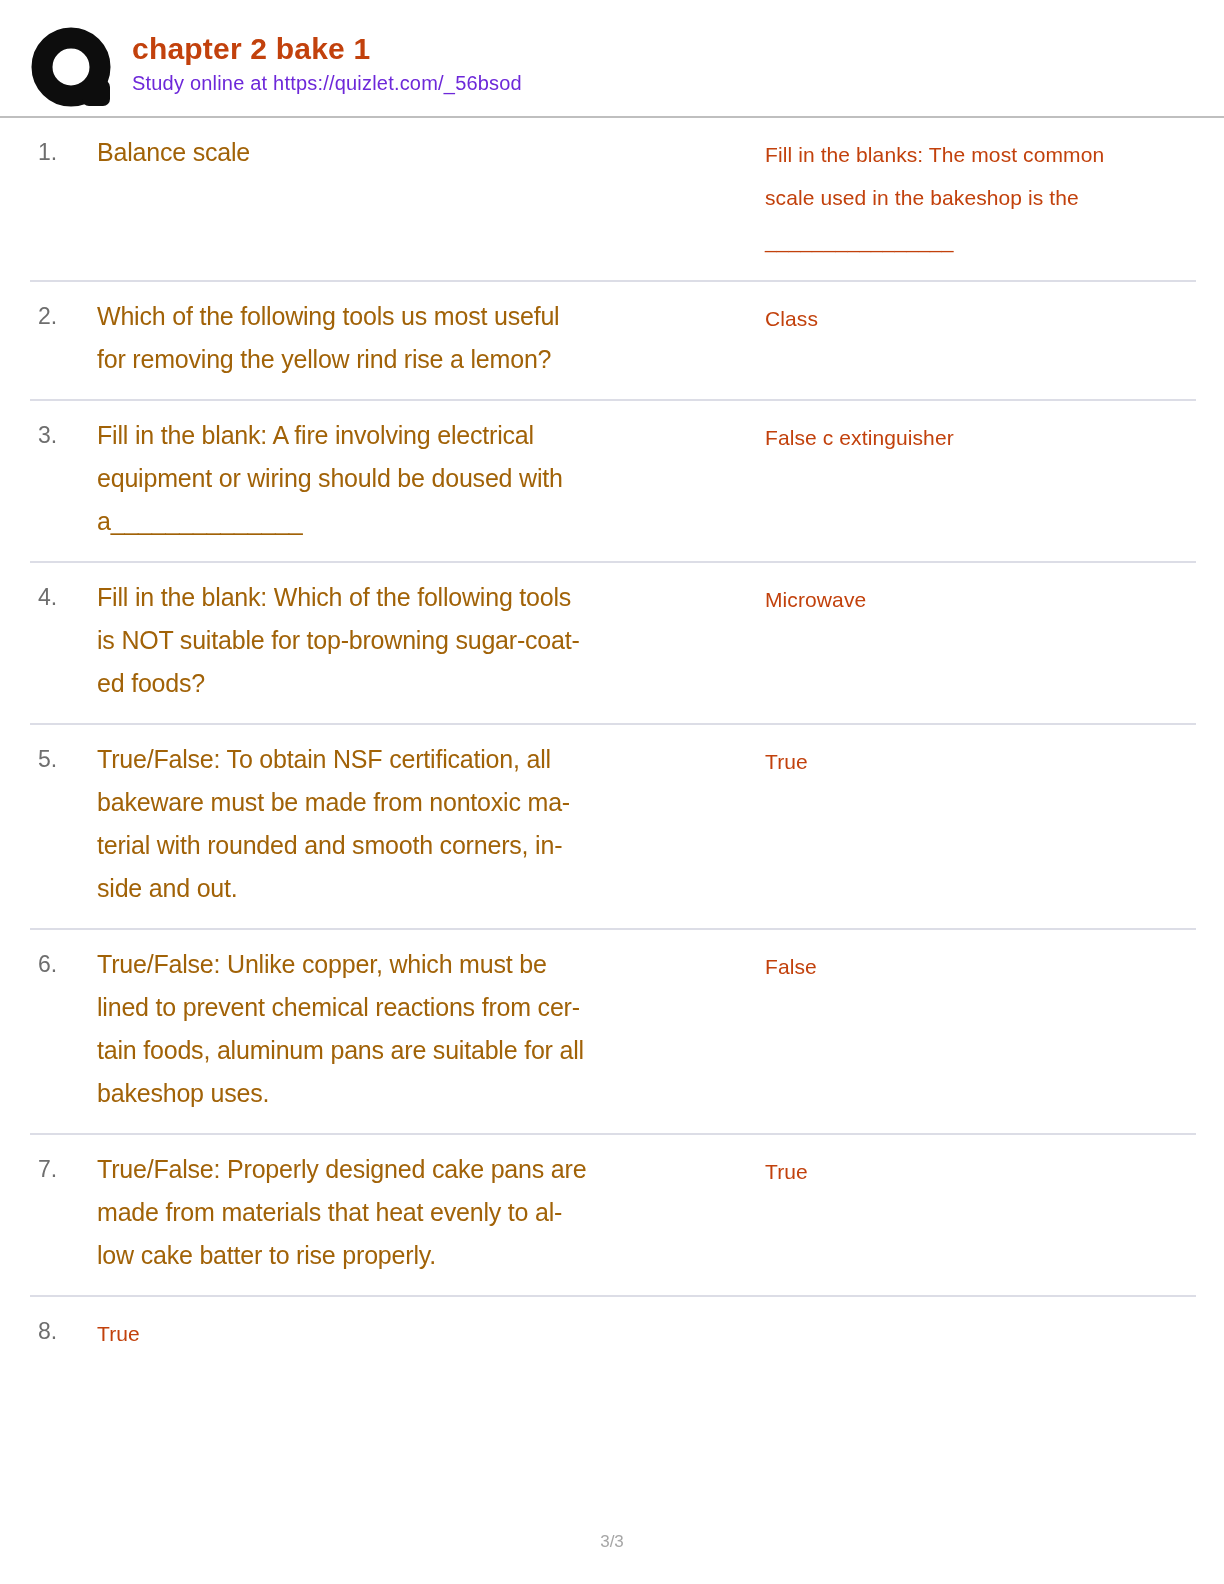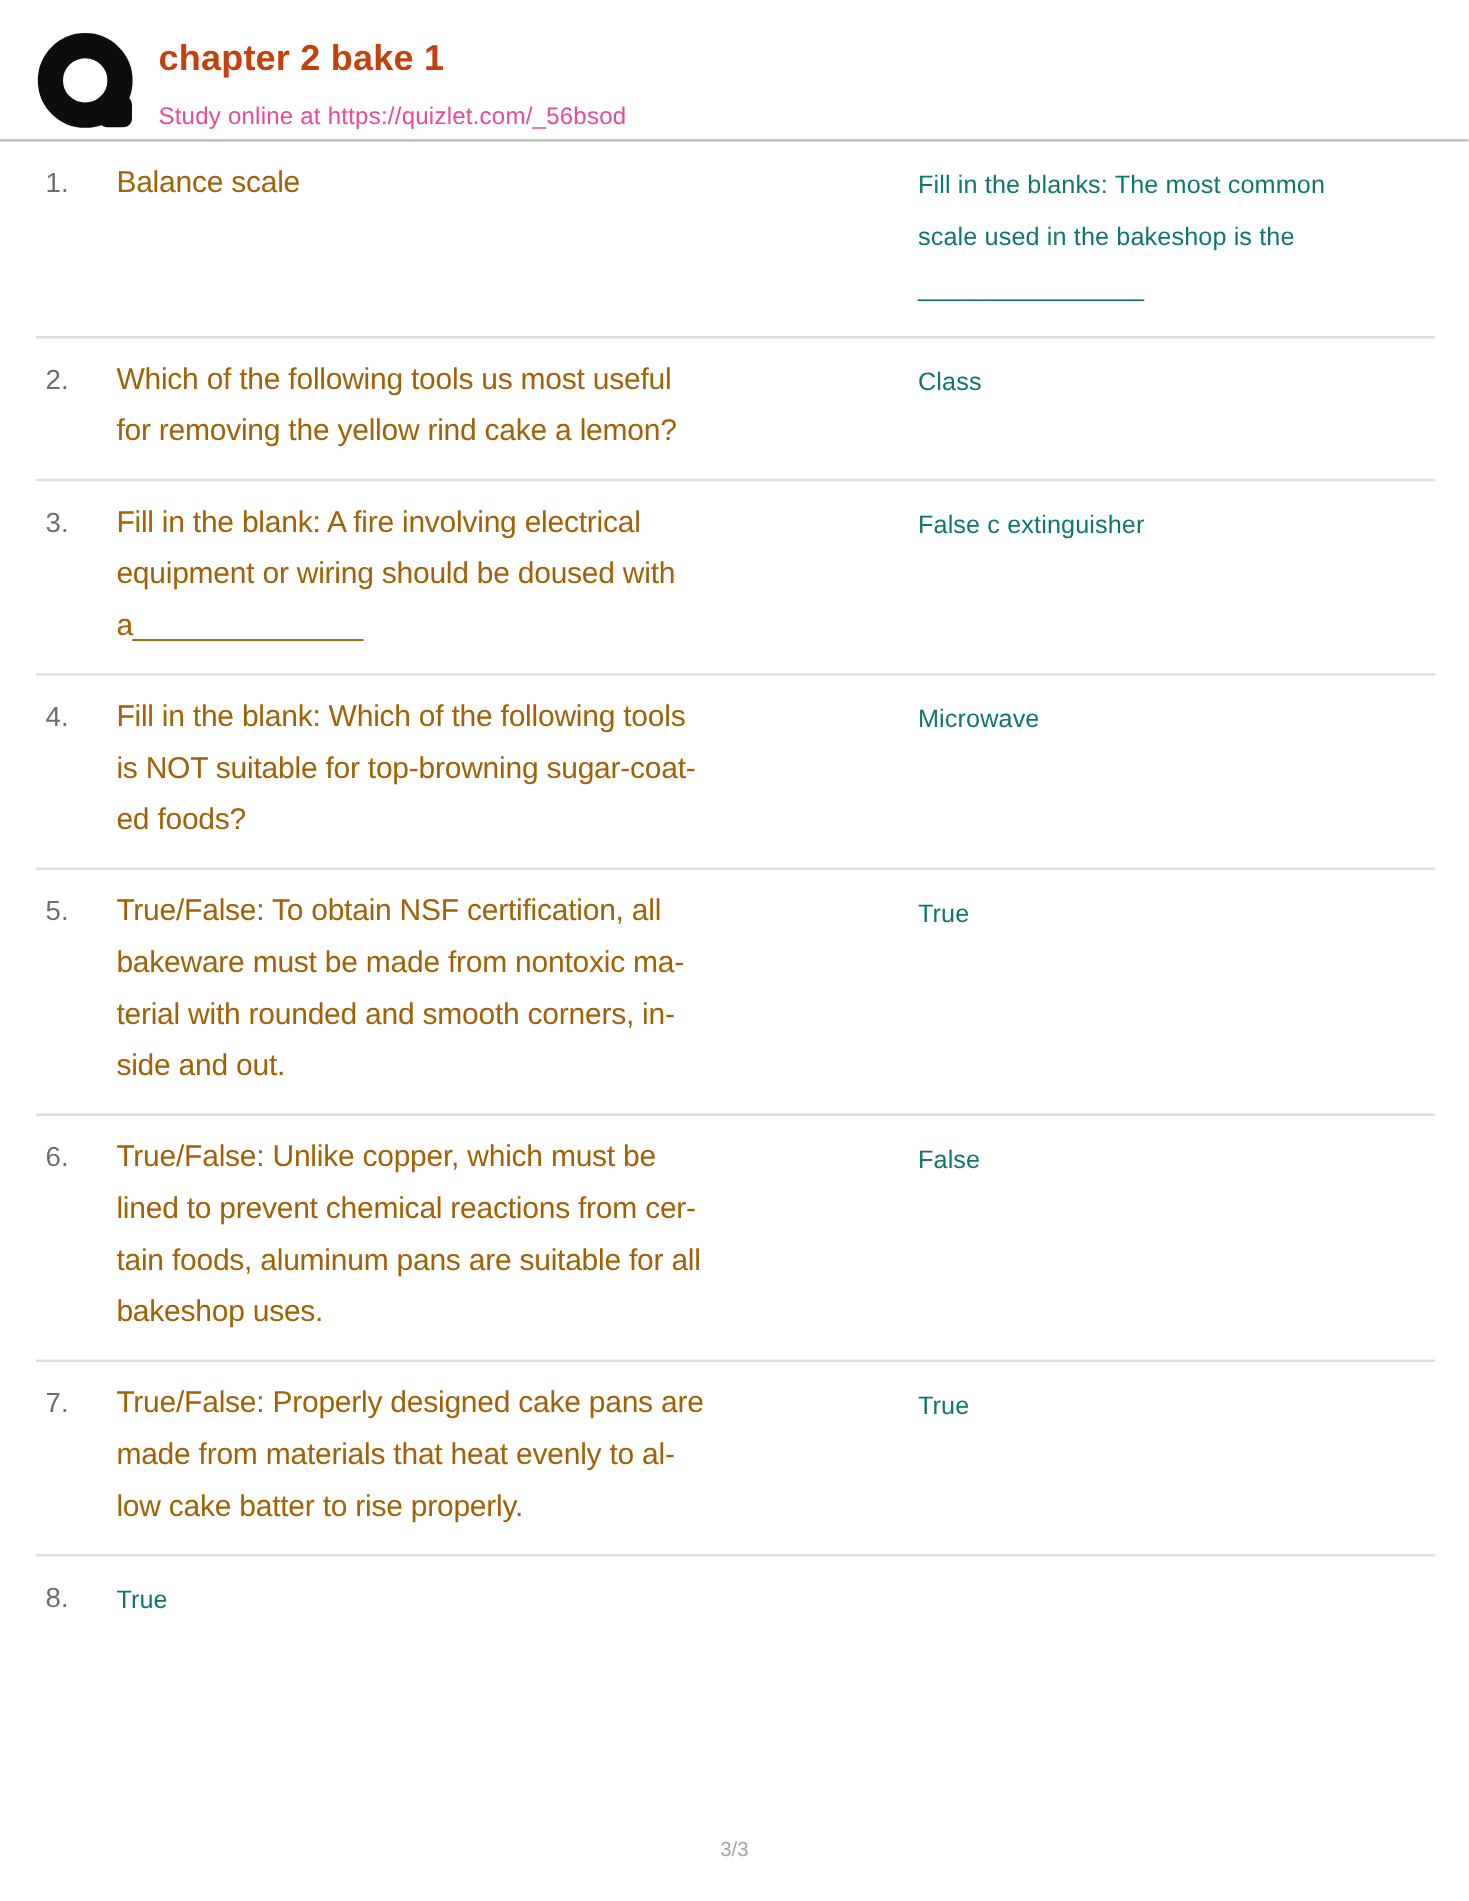--- a/index.html
+++ b/index.html
@@ -34,23 +34,23 @@
     padding-top: 6px;
   }
   .title {
     font-size: 30px;
     font-weight: 600;
     color: #c2410c;
     letter-spacing: 0.2px;
     line-height: 34px;
   }
   .subtitle {
-    margin-top: 19px;
+    margin-top: 5px;
     font-size: 20px;
-    color: #ec4899;
+    color: #6d28d9;
     letter-spacing: 0.2px;
     line-height: 24px;
   }
   
   .rows { }
   .row {
     display: grid;
     grid-template-columns: 59px 668px 1fr;
     margin: 0 28px 0 30px;
     padding: 13px 0 18px 8px;
@@ -66,21 +66,21 @@
     font-size: 25px;
     font-weight: 500;
     line-height: 43px;
     color: #a16207;
     letter-spacing: -0.2px;
     white-space: pre-line;
   }
   .def {
     font-size: 21px;
     line-height: 43px;
-    color: #0f766e;
+    color: #c2410c;
     letter-spacing: 0.1px;
     white-space: pre-line;
     padding-top: 2px;
   }
   
   .footer {
     position: absolute;
     bottom: 32px;
     left: 0;
     width: 100%;
@@ -111,21 +111,21 @@
       <div class="num">1.</div>
       <div class="term">Balance scale</div>
       <div class="def">Fill in the blanks: The most common
 scale used in the bakeshop is the
 ________________</div>
     </div>
 
     <div class="row">
       <div class="num">2.</div>
       <div class="term">Which of the following tools us most useful
-for removing the yellow rind cake a lemon?</div>
+for removing the yellow rind rise a lemon?</div>
       <div class="def">Class</div>
     </div>
 
     <div class="row">
       <div class="num">3.</div>
       <div class="term">Fill in the blank: A fire involving electrical
 equipment or wiring should be doused with
 a______________</div>
       <div class="def">False c extinguisher</div>
     </div>

